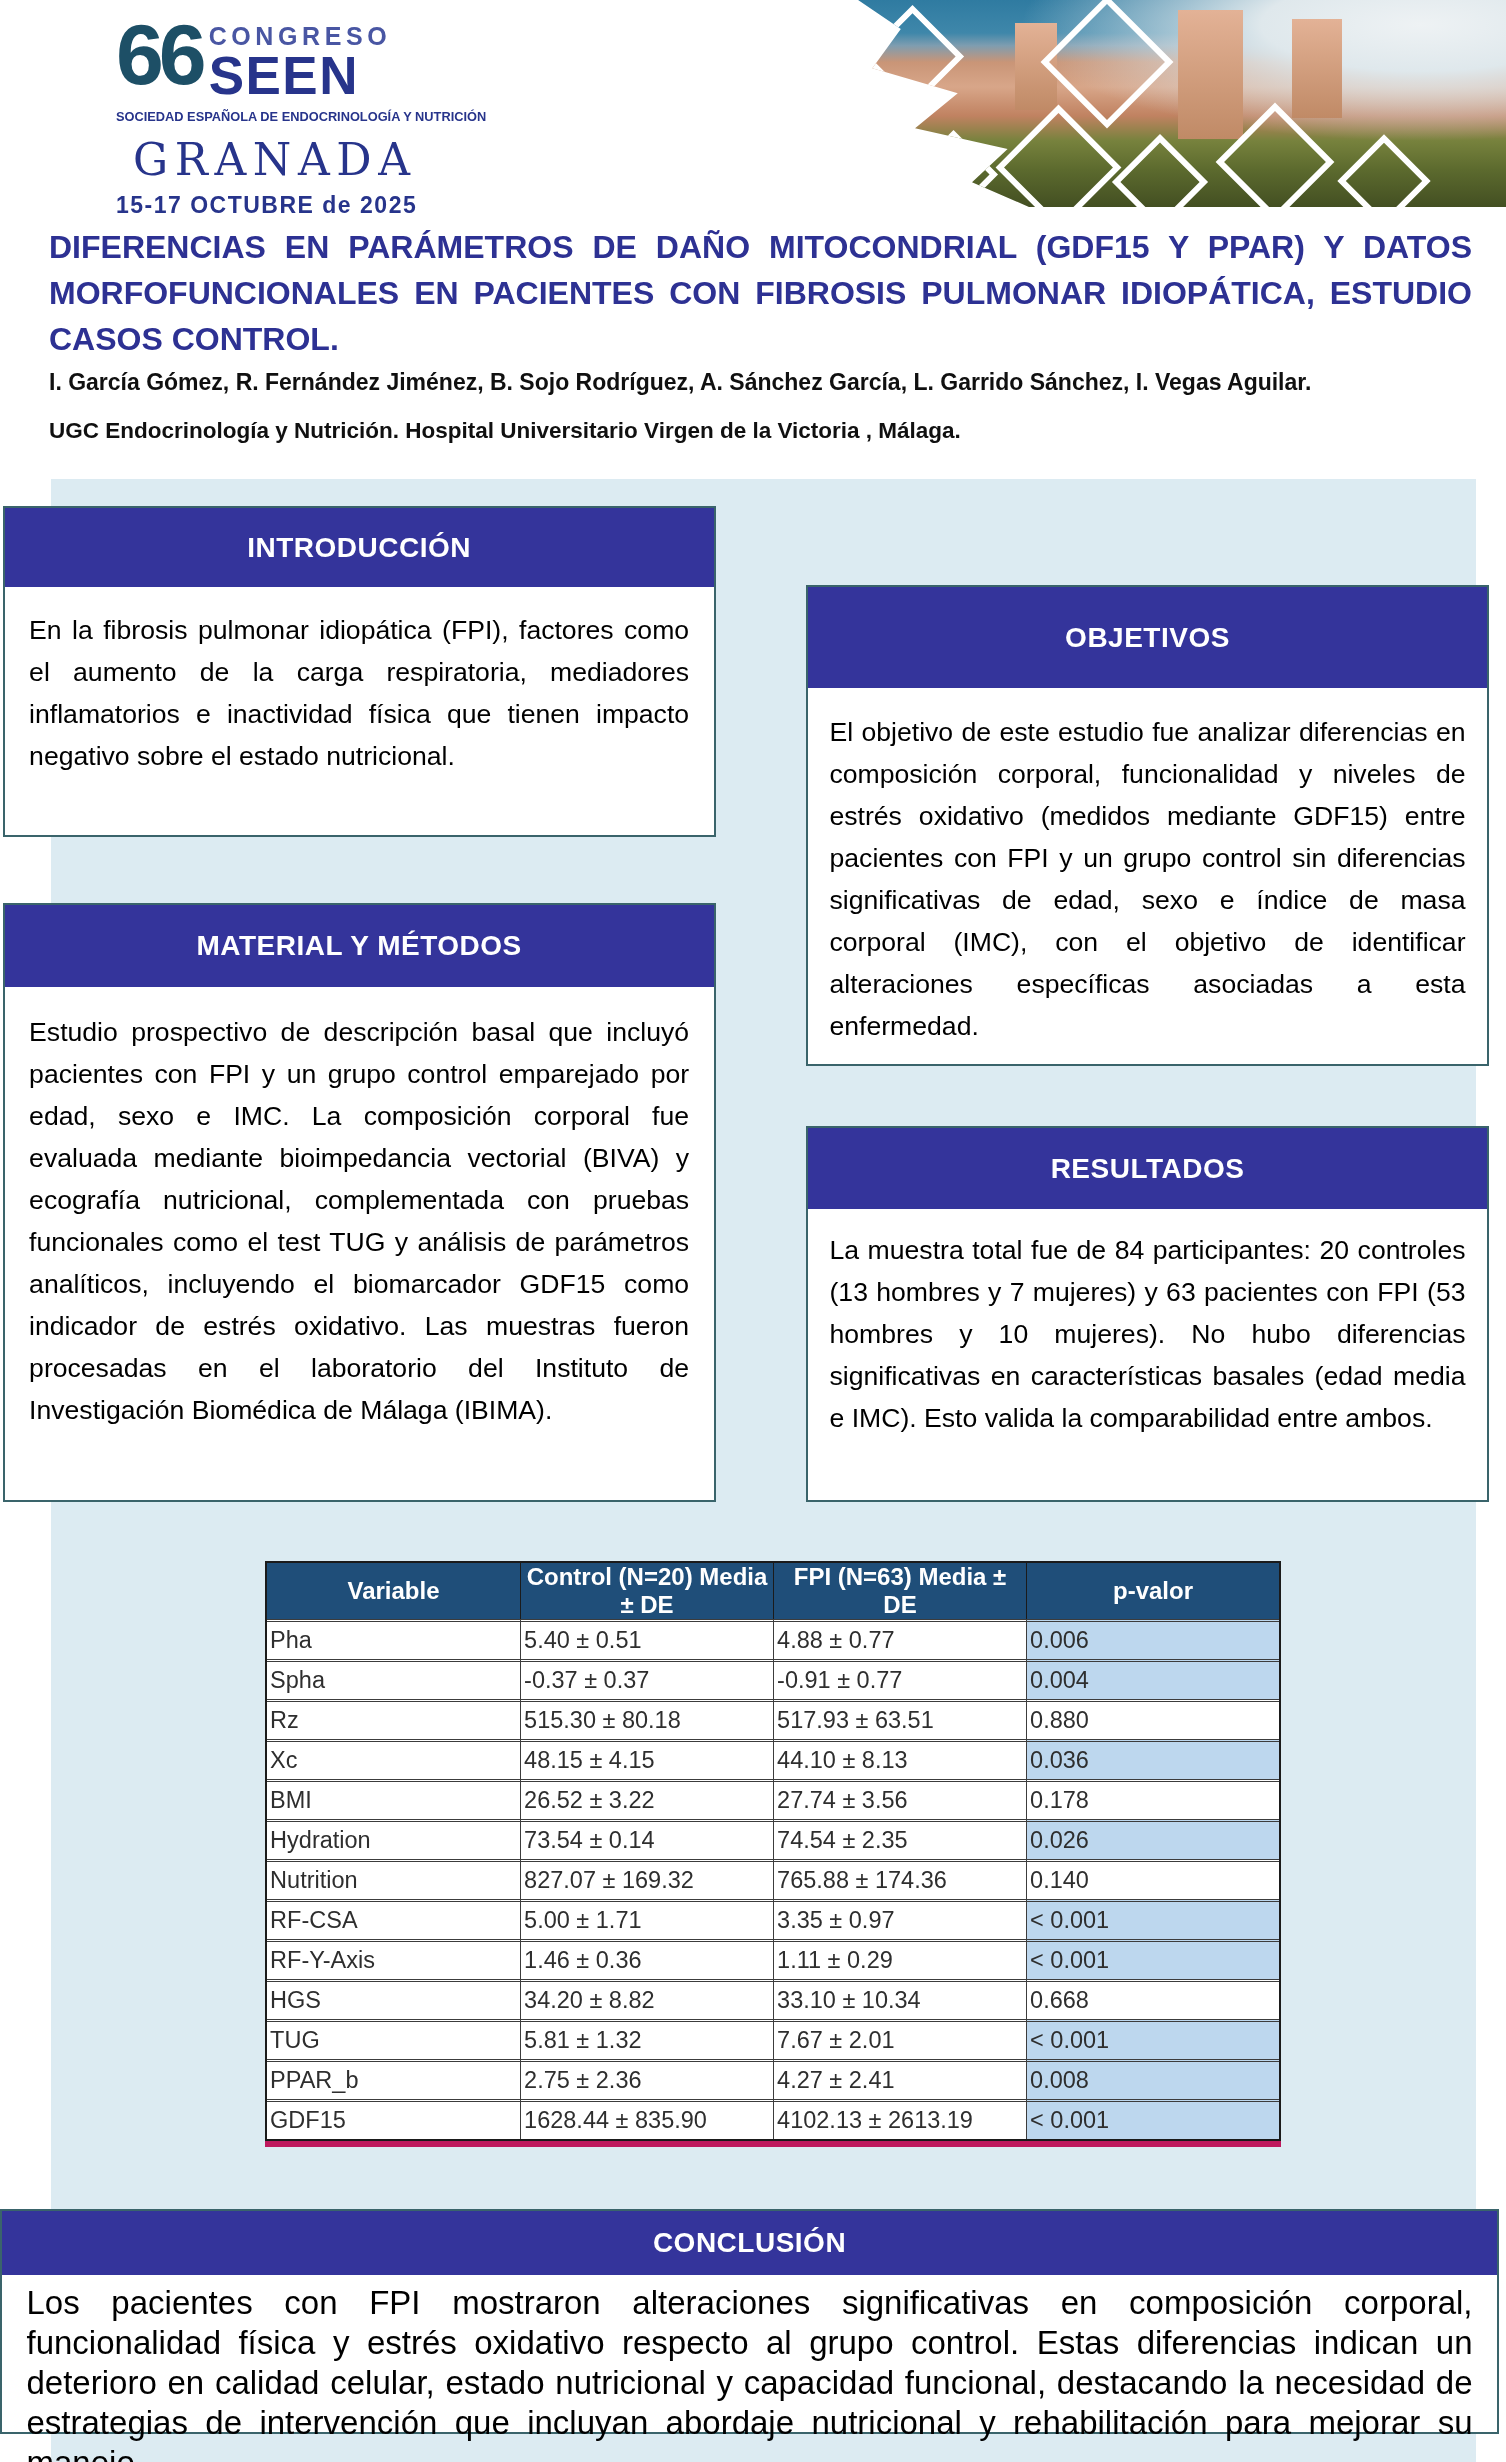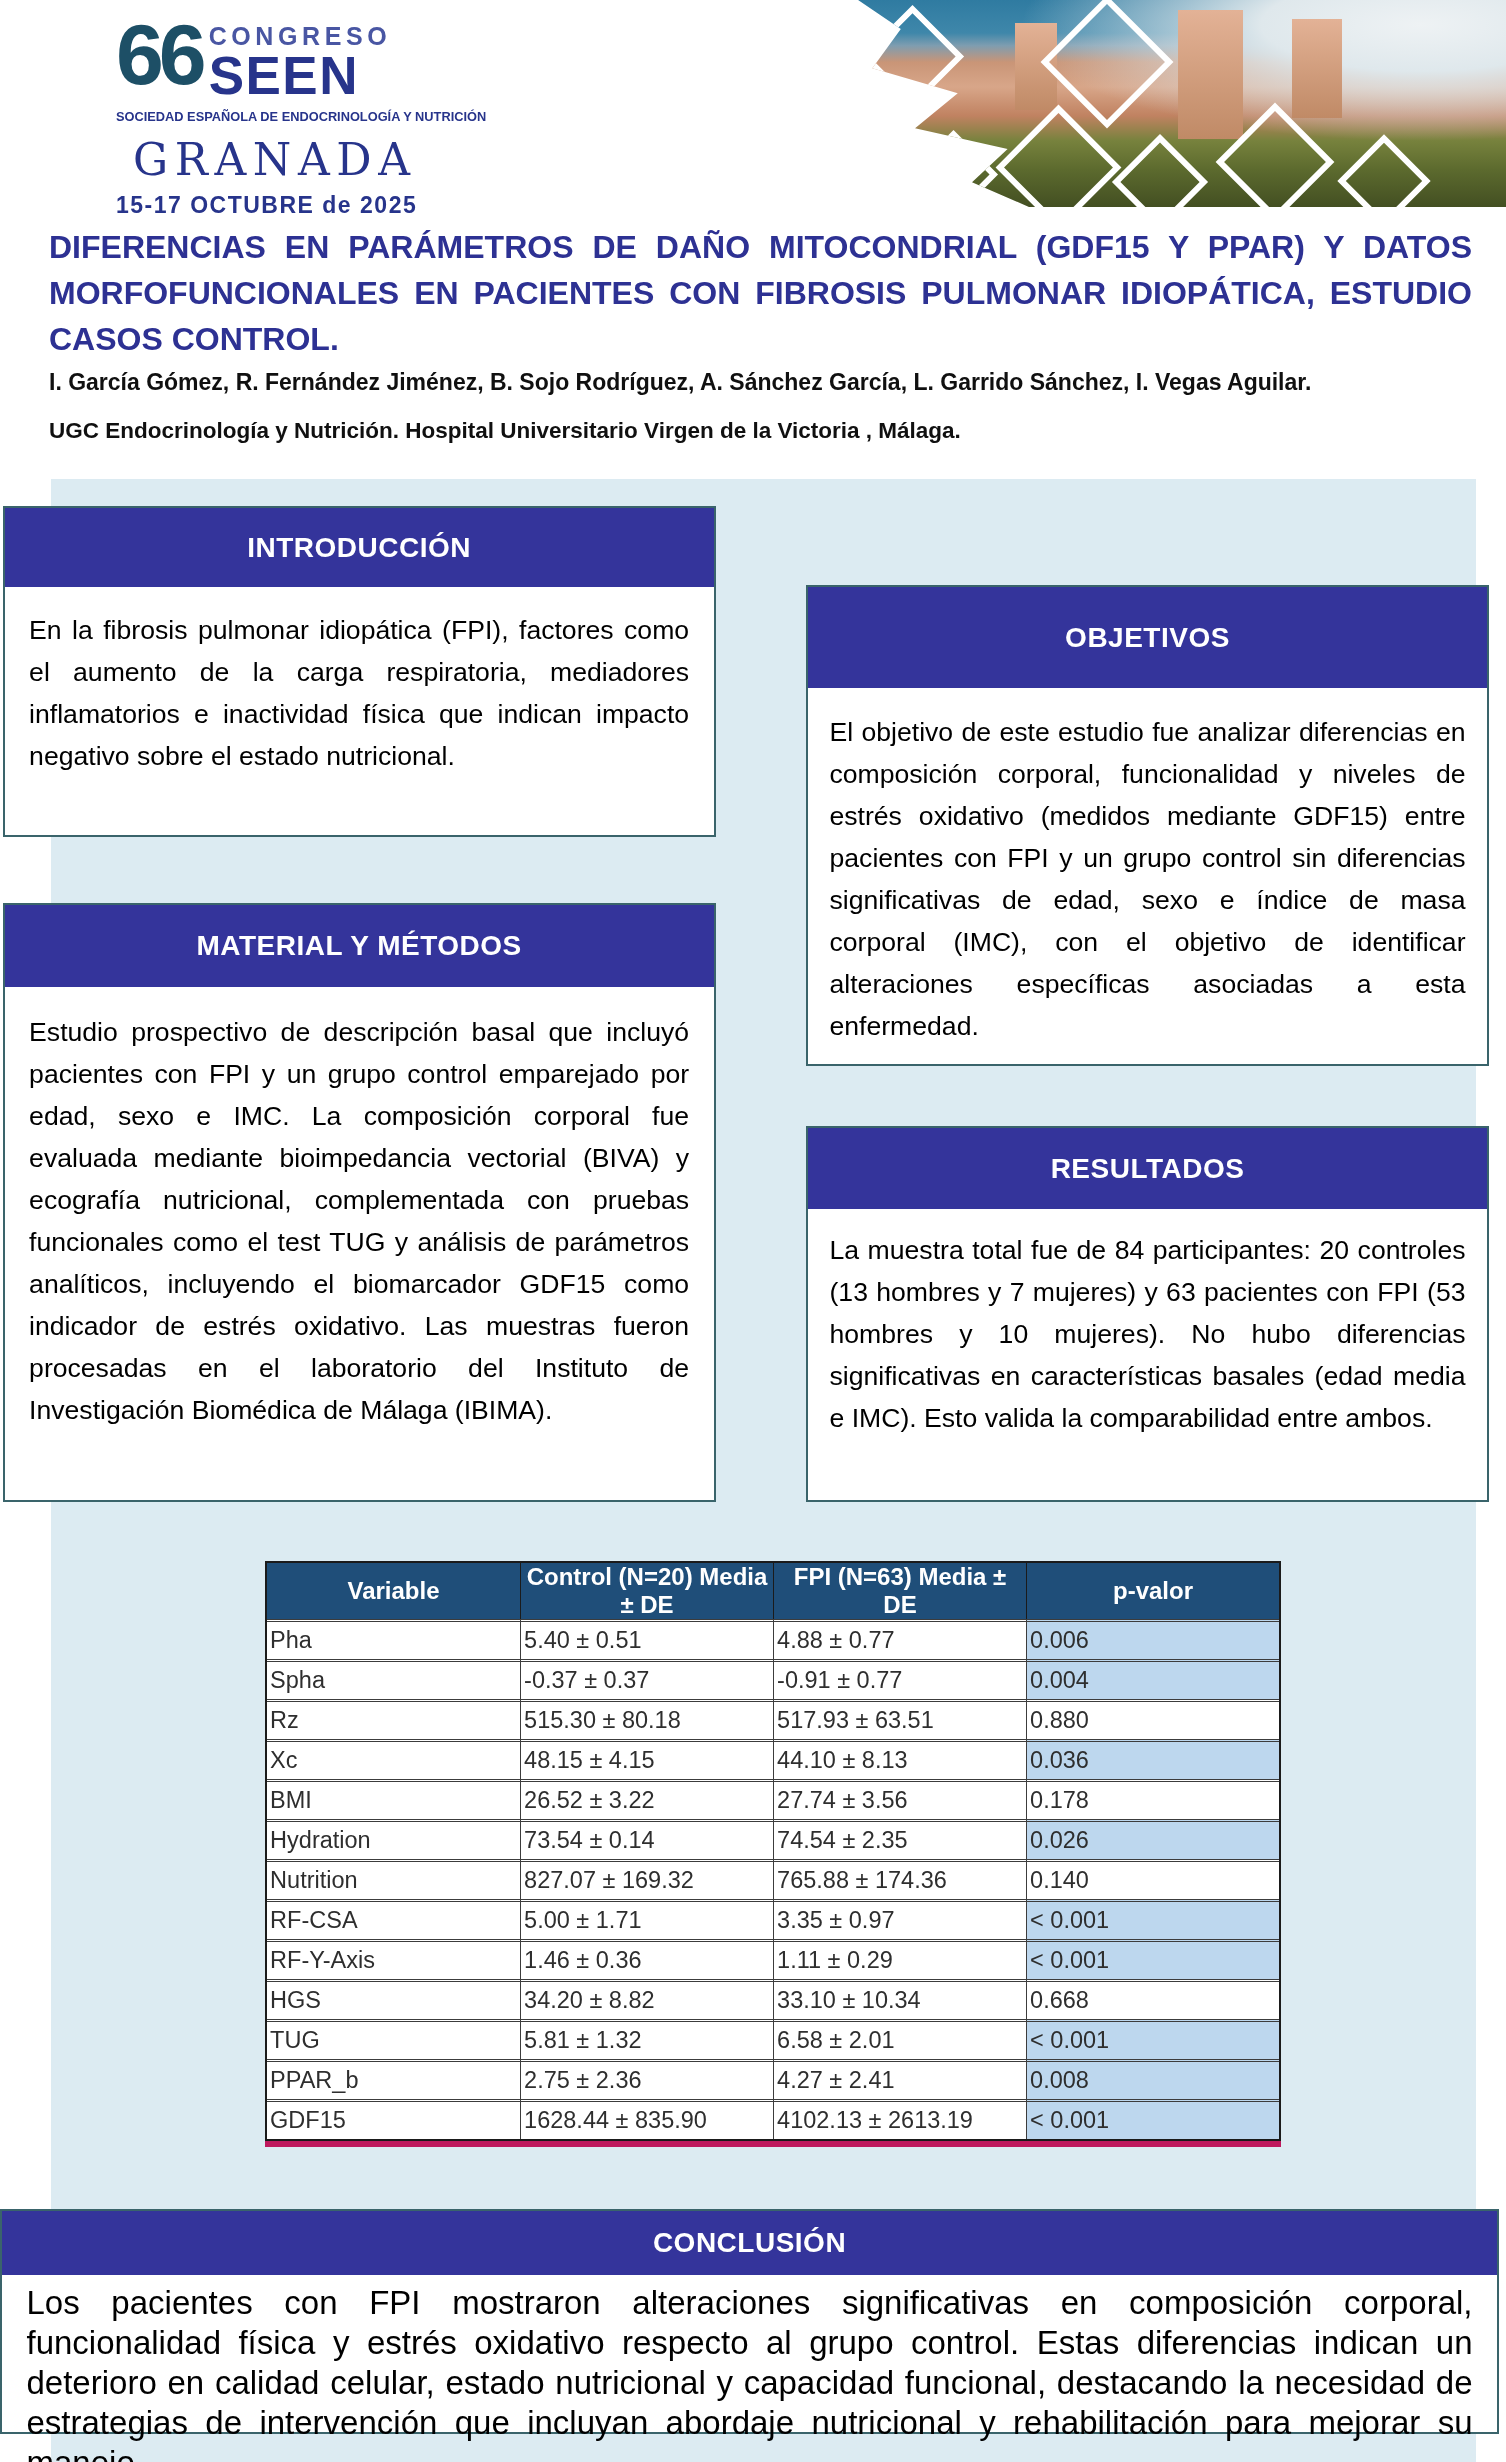--- a/index.html
+++ b/index.html
@@ -124,21 +124,21 @@
     <div class="tline">DIFERENCIAS EN PARÁMETROS DE DAÑO MITOCONDRIAL (GDF15 Y PPAR) Y DATOS</div>
     <div class="tline">MORFOFUNCIONALES EN PACIENTES CON FIBROSIS PULMONAR IDIOPÁTICA, ESTUDIO</div>
     <div class="tline last">CASOS CONTROL.</div>
   </div>
 
   <div class="authors">I. García Gómez, R. Fernández Jiménez, B. Sojo Rodríguez, A. Sánchez García, L. Garrido Sánchez, I. Vegas Aguilar.</div>
   <div class="affil">UGC Endocrinología y Nutrición. Hospital Universitario Virgen de la Victoria , Málaga.</div>
 
   <div class="box" id="box-intro">
     <div class="bar">INTRODUCCIÓN</div>
-    <div class="body">En la fibrosis pulmonar idiopática (FPI), factores como el aumento de la carga respiratoria, mediadores inflamatorios e inactividad física que indican impacto negativo sobre el estado nutricional.</div>
+    <div class="body">En la fibrosis pulmonar idiopática (FPI), factores como el aumento de la carga respiratoria, mediadores inflamatorios e inactividad física que tienen impacto negativo sobre el estado nutricional.</div>
   </div>
 
   <div class="box" id="box-mm">
     <div class="bar">MATERIAL Y MÉTODOS</div>
     <div class="body">Estudio prospectivo de descripción basal que incluyó pacientes con FPI y un grupo control emparejado por edad, sexo e IMC. La composición corporal fue evaluada mediante bioimpedancia vectorial (BIVA) y ecografía nutricional, complementada con pruebas funcionales como el test TUG y análisis de parámetros analíticos, incluyendo el biomarcador GDF15 como indicador de estrés oxidativo. Las muestras fueron procesadas en el laboratorio del Instituto de Investigación Biomédica de Málaga (IBIMA).</div>
   </div>
 
   <div class="box" id="box-obj">
     <div class="bar">OBJETIVOS</div>
     <div class="body">El objetivo de este estudio fue analizar diferencias en composición corporal, funcionalidad y niveles de estrés oxidativo (medidos mediante GDF15) entre pacientes con FPI y un grupo control sin diferencias significativas de edad, sexo e índice de masa corporal (IMC), con el objetivo de identificar alteraciones específicas asociadas a esta enfermedad.</div>
@@ -216,21 +216,21 @@
           </tr>
           <tr>
             <td>HGS</td>
             <td>34.20 ± 8.82</td>
             <td>33.10 ± 10.34</td>
             <td>0.668</td>
           </tr>
           <tr>
             <td>TUG</td>
             <td>5.81 ± 1.32</td>
-            <td>6.58 ± 2.01</td>
+            <td>7.67 ± 2.01</td>
             <td class="sig">&lt; 0.001</td>
           </tr>
           <tr>
             <td>PPAR_b</td>
             <td>2.75 ± 2.36</td>
             <td>4.27 ± 2.41</td>
             <td class="sig">0.008</td>
           </tr>
           <tr>
             <td>GDF15</td>

